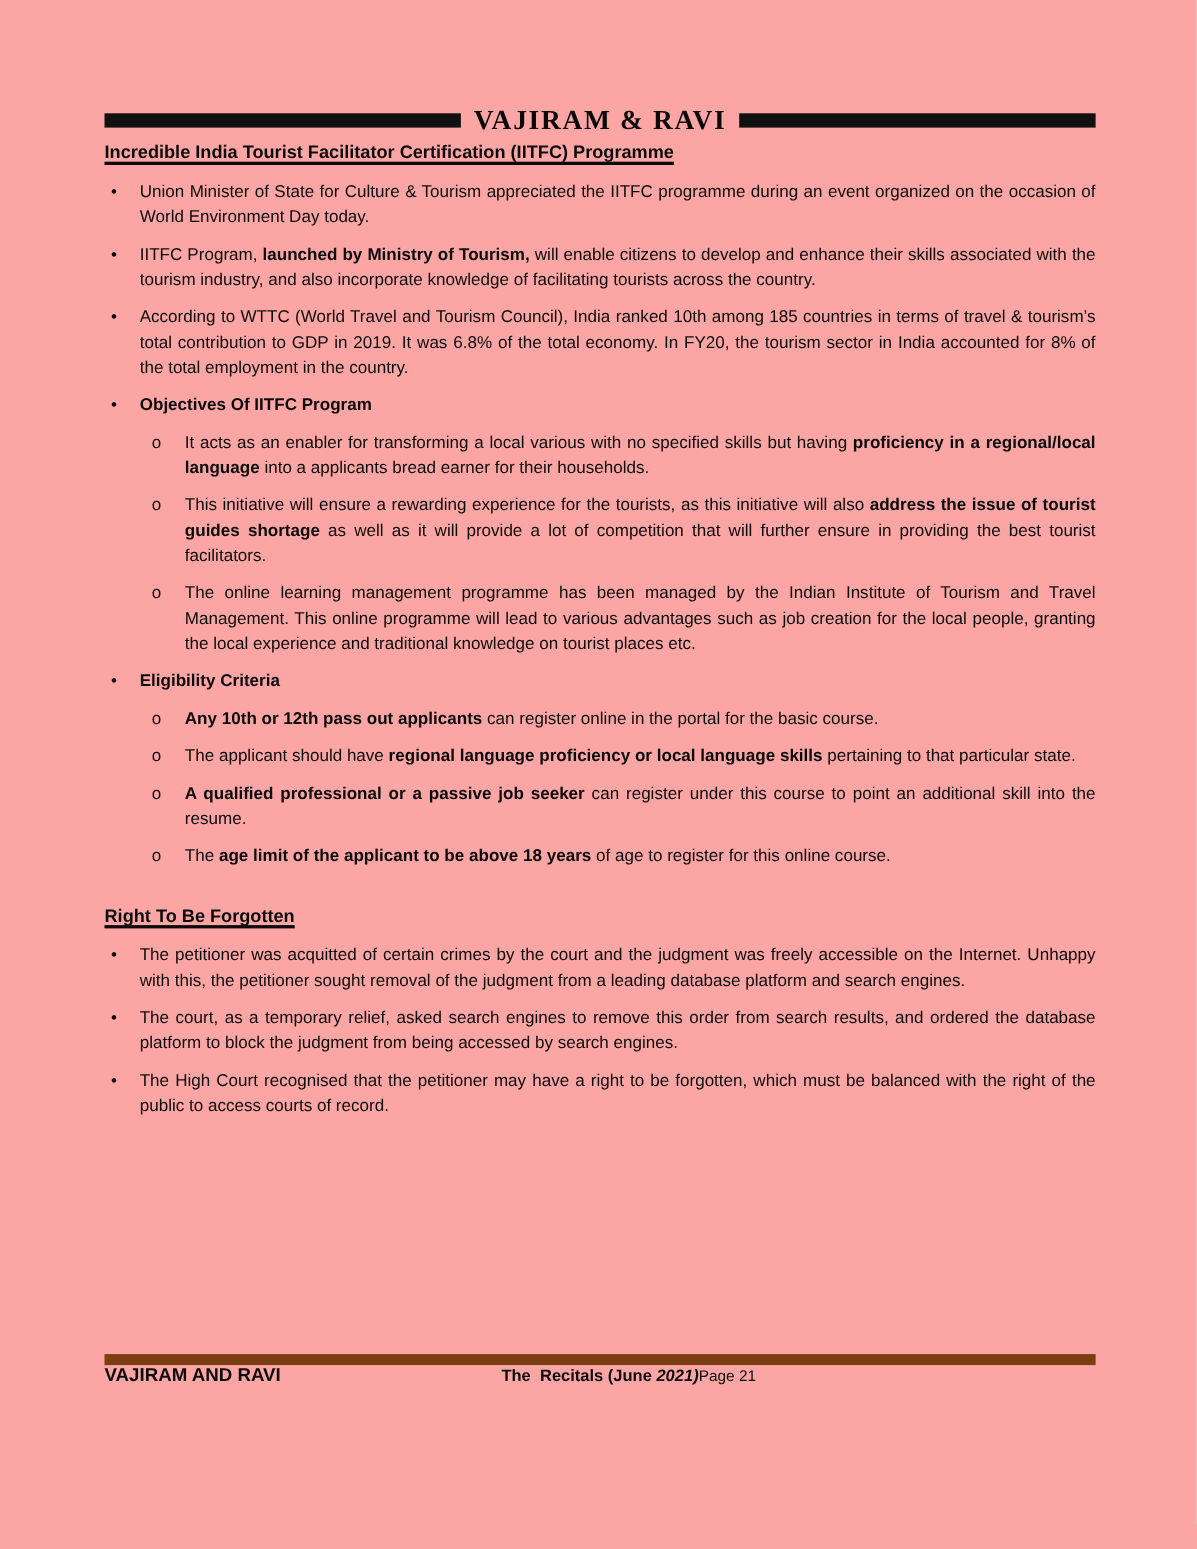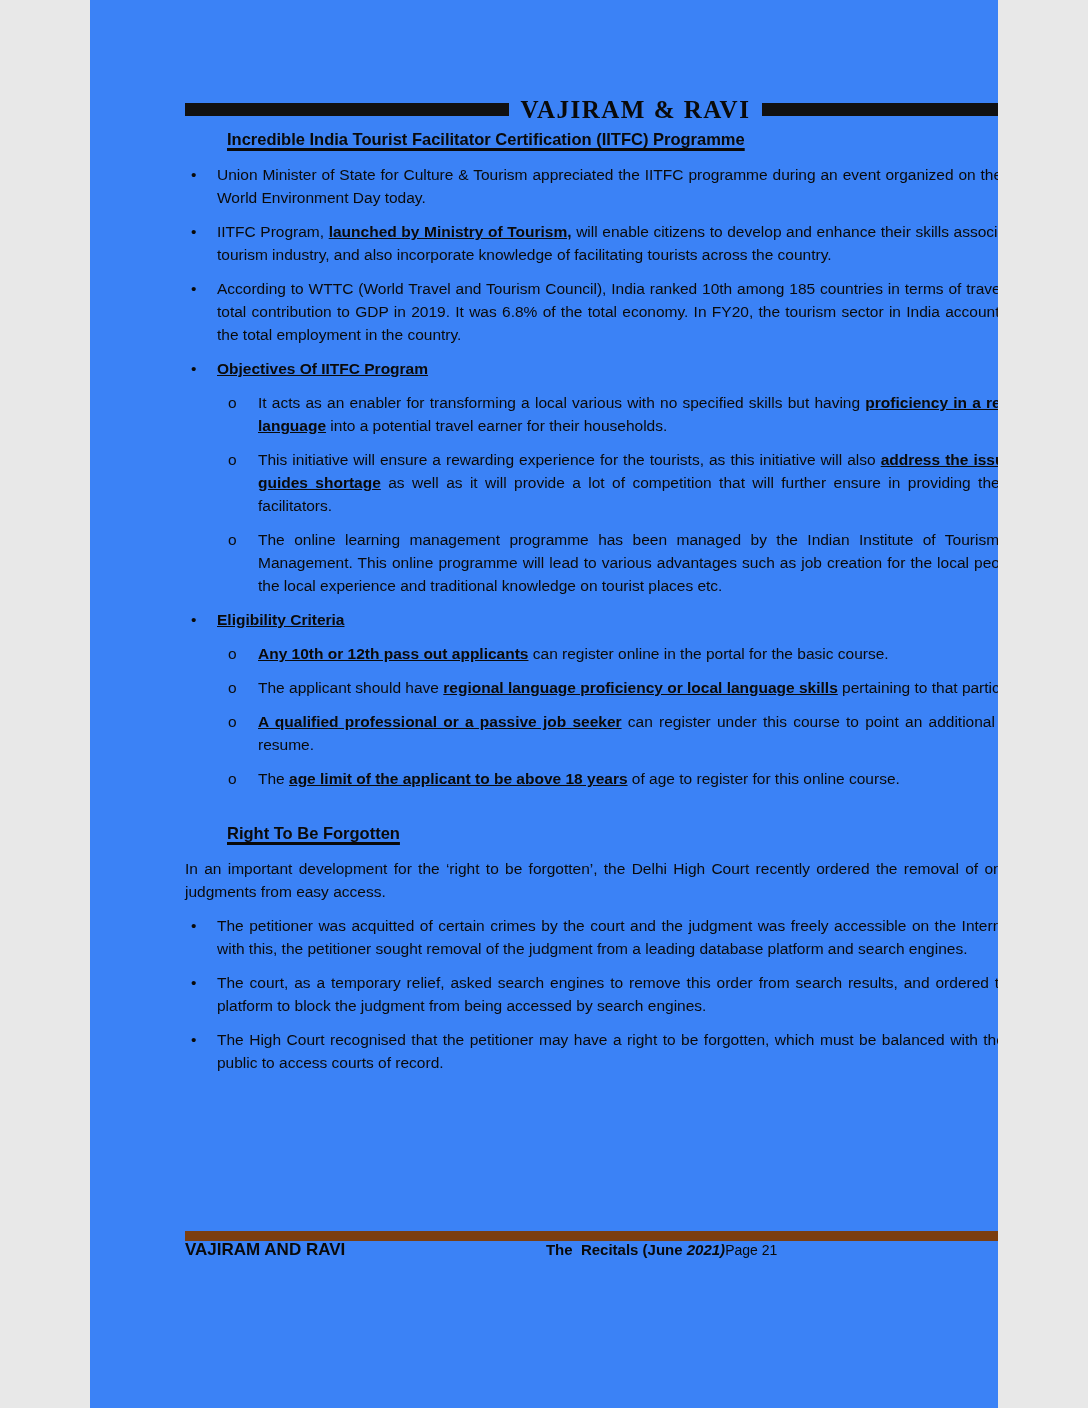--- a/index.html
+++ b/index.html
@@ -1,21 +1,21 @@
 <!DOCTYPE html>
 <html><head>
 <meta charset="utf-8">
 <style>
   html, body { margin: 0; padding: 0; background: #e8e8e8; }
   .sheet {
     position: relative;
-    width: 908px;
+    width: 1088px;
     height: 1408px;
     margin: 0 auto;
-    background: #3b82f6;
+    background: #fca5a5;
     font-family: "Liberation Sans", sans-serif;
     color: #0a0a0a;
     overflow: hidden;
   }
   .content {
     position: absolute;
     left: 95px;
     top: 97px;
     width: 901px;
   }
@@ -40,21 +40,20 @@
     line-height: 1;
     white-space: nowrap;
   }
   
   .section + .section { margin-top: 32px; }
   .section-title {
     font-weight: bold;
     font-size: 16.5px;
     line-height: 22px;
     margin-bottom: 13px;
-    margin-left: 42px;
   }
   .section-title .u {
     text-decoration: underline;
     text-decoration-thickness: 2.5px;
     text-underline-offset: 3px;
   }
   .block {
     font-size: 15.5px;
     line-height: 23px;
     margin-bottom: 11px;
@@ -66,21 +65,21 @@
     padding-left: 6px;
     box-sizing: border-box;
   }
   .sub > .marker {
     flex: 0 0 30px;
     margin-left: 43px;
     box-sizing: border-box;
   }
   .text { flex: 1 1 auto; text-align: justify; }
   .para .text { text-align: justify; }
-  .block b { font-weight: bold; text-decoration: underline; }
+  .block b { font-weight: bold; }
   
   .footer-bar {
     position: absolute;
     left: 95px;
     top: 1231px;
     width: 901px;
     height: 10px;
     background: #7b3e10;
   }
   .footer-row {
@@ -140,21 +139,21 @@
           <div class="block bullet">
             <span class="marker">•</span>
             <div class="text"><span>According to WTTC (World Travel and Tourism Council), India ranked 10th among 185 countries in terms of travel &amp; tourism’s total contribution to GDP in 2019. It was 6.8% of the total economy. In FY20, the tourism sector in India accounted for 8% of the total employment in the country.</span></div>
           </div>
           <div class="block bullet">
             <span class="marker">•</span>
             <div class="text"><b>Objectives Of IITFC Program</b></div>
           </div>
           <div class="block sub">
             <span class="marker">o</span>
-            <div class="text"><span>It acts as an enabler for transforming a local various with no specified skills but having </span><b>proficiency in a regional/local language</b><span> into a potential travel earner for their households.</span></div>
+            <div class="text"><span>It acts as an enabler for transforming a local various with no specified skills but having </span><b>proficiency in a regional/local language</b><span> into a applicants bread earner for their households.</span></div>
           </div>
           <div class="block sub">
             <span class="marker">o</span>
             <div class="text"><span>This initiative will ensure a rewarding experience for the tourists, as this initiative will also </span><b>address the issue of tourist guides shortage</b><span> as well as it will provide a lot of competition that will further ensure in providing the best tourist facilitators.</span></div>
           </div>
           <div class="block sub">
             <span class="marker">o</span>
             <div class="text"><span>The online learning management programme has been managed by the Indian Institute of Tourism and Travel Management. This online programme will lead to various advantages such as job creation for the local people, granting the local experience and traditional knowledge on tourist places etc.</span></div>
           </div>
           <div class="block bullet">
@@ -173,23 +172,20 @@
             <span class="marker">o</span>
             <div class="text"><b>A qualified professional or a passive job seeker</b><span> can register under this course to point an additional skill into the resume.</span></div>
           </div>
           <div class="block sub">
             <span class="marker">o</span>
             <div class="text"><span>The </span><b>age limit of the applicant to be above 18 years</b><span> of age to register for this online course.</span></div>
           </div>
         </div>
         <div class="section">
           <div class="section-title"><span class="u">Right To Be Forgotten</span></div>
-          <div class="block para">
-            <div class="text"><span>In an important development for the ‘right to be forgotten’, the Delhi High Court recently ordered the removal of one of its own judgments from easy access.</span></div>
-          </div>
           <div class="block bullet">
             <span class="marker">•</span>
             <div class="text"><span>The petitioner was acquitted of certain crimes by the court and the judgment was freely accessible on the Internet. Unhappy with this, the petitioner sought removal of the judgment from a leading database platform and search engines.</span></div>
           </div>
           <div class="block bullet">
             <span class="marker">•</span>
             <div class="text"><span>The court, as a temporary relief, asked search engines to remove this order from search results, and ordered the database platform to block the judgment from being accessed by search engines.</span></div>
           </div>
           <div class="block bullet">
             <span class="marker">•</span>

